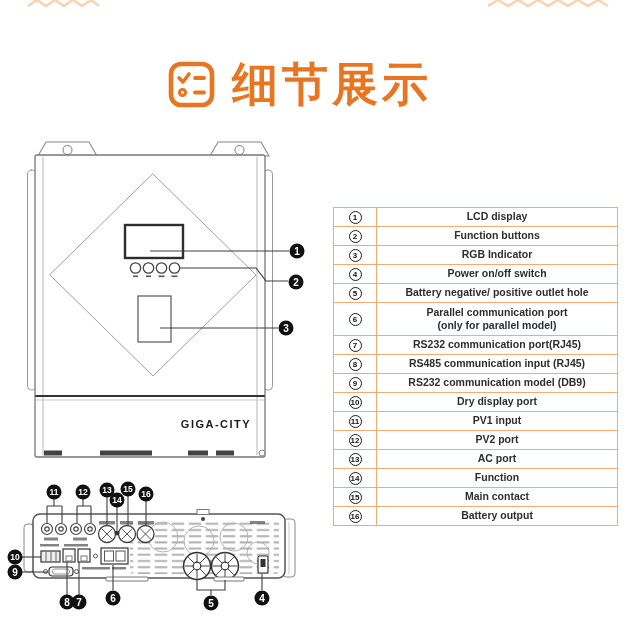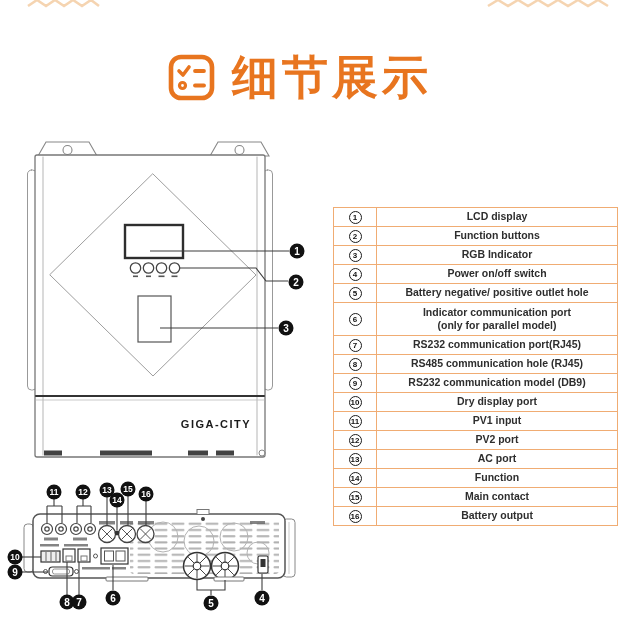--- a/index.html
+++ b/index.html
@@ -1,21 +1,21 @@
 <!DOCTYPE html>
 <html><head>
 <meta charset="utf-8">
 <style>
   html,body{margin:0;padding:0;background:#fff;}
   .stage{position:relative;width:625px;height:625px;background:#ffffff;overflow:hidden;
          font-family:"Liberation Sans",sans-serif;}
   
   .topdeco{position:absolute;left:0;top:0;width:625px;height:8px;}
   
-  .hdr{position:absolute;left:168px;top:53px;display:flex;align-items:center;gap:17px;}
+  .hdr{position:absolute;left:168px;top:60px;display:flex;align-items:center;gap:17px;}
   .hdr-icon{width:47px;height:47px;flex:0 0 auto;}
   .hdr-title{font-size:46px;font-weight:800;color:#E8751F;letter-spacing:4px;line-height:1.05;
              font-family:"DejaVu Sans","Liberation Sans",sans-serif;}
   
   table.parts{position:absolute;left:333px;top:207px;width:285px;border-collapse:collapse;
               table-layout:fixed;background:#fff;}
   table.parts td{border:1px solid #F0AC73;padding:0;font-size:10.5px;font-weight:bold;
                  color:#2e2e2e;text-align:center;vertical-align:middle;line-height:1.25;}
   td.cnum{width:42px;}
   tr.prow{height:19px;}
@@ -330,31 +330,31 @@
         <td class="cnum"><span class="circ">4</span></td>
         <td class="clabel">Power on/off switch</td>
       </tr>
       <tr class="prow">
         <td class="cnum"><span class="circ">5</span></td>
         <td class="clabel">Battery negative/ positive outlet hole</td>
       </tr>
       <tr class="prow tall">
         <td class="cnum"><span class="circ">6</span></td>
         <td class="clabel">
-          <div>Indicator communication port</div>
+          <div>Parallel communication port</div>
           <div>(only for parallel model)</div>
         </td>
       </tr>
       <tr class="prow">
         <td class="cnum"><span class="circ">7</span></td>
         <td class="clabel">RS232 communication port(RJ45)</td>
       </tr>
       <tr class="prow">
         <td class="cnum"><span class="circ">8</span></td>
-        <td class="clabel">RS485 communication hole (RJ45)</td>
+        <td class="clabel">RS485 communication input (RJ45)</td>
       </tr>
       <tr class="prow">
         <td class="cnum"><span class="circ">9</span></td>
         <td class="clabel">RS232 communication model (DB9)</td>
       </tr>
       <tr class="prow">
         <td class="cnum"><span class="circ">10</span></td>
         <td class="clabel">Dry display port</td>
       </tr>
       <tr class="prow">

